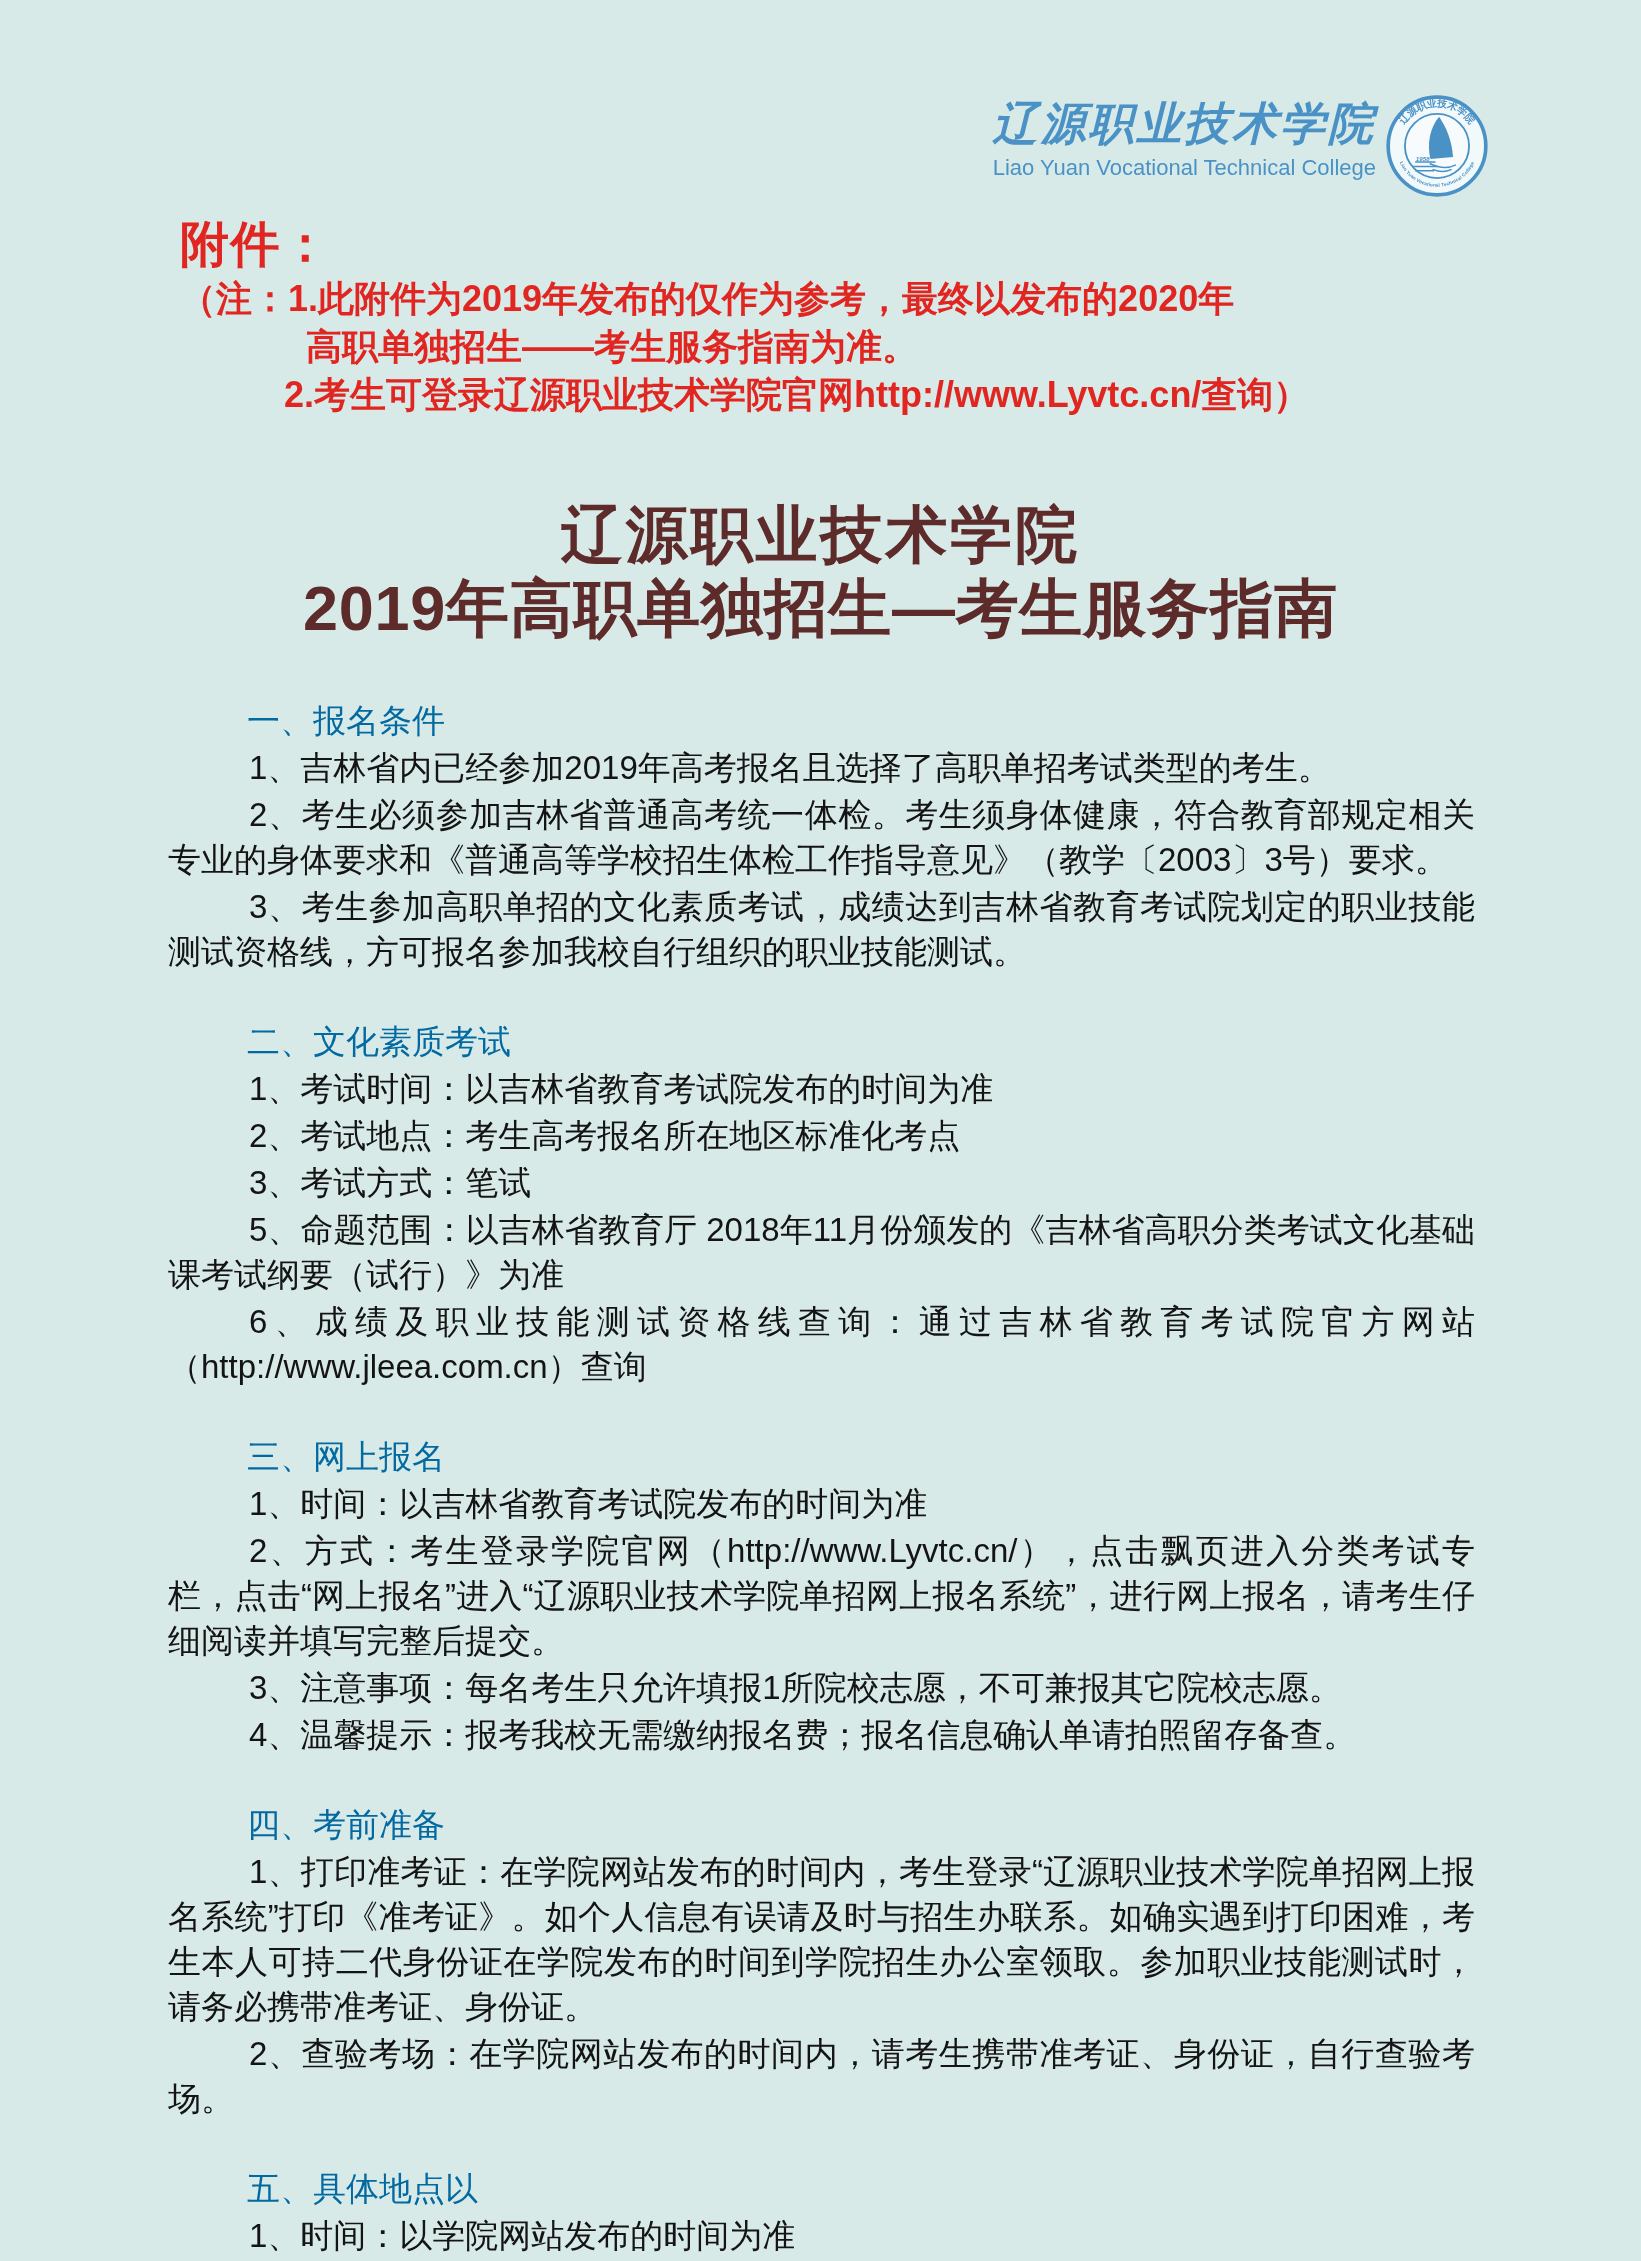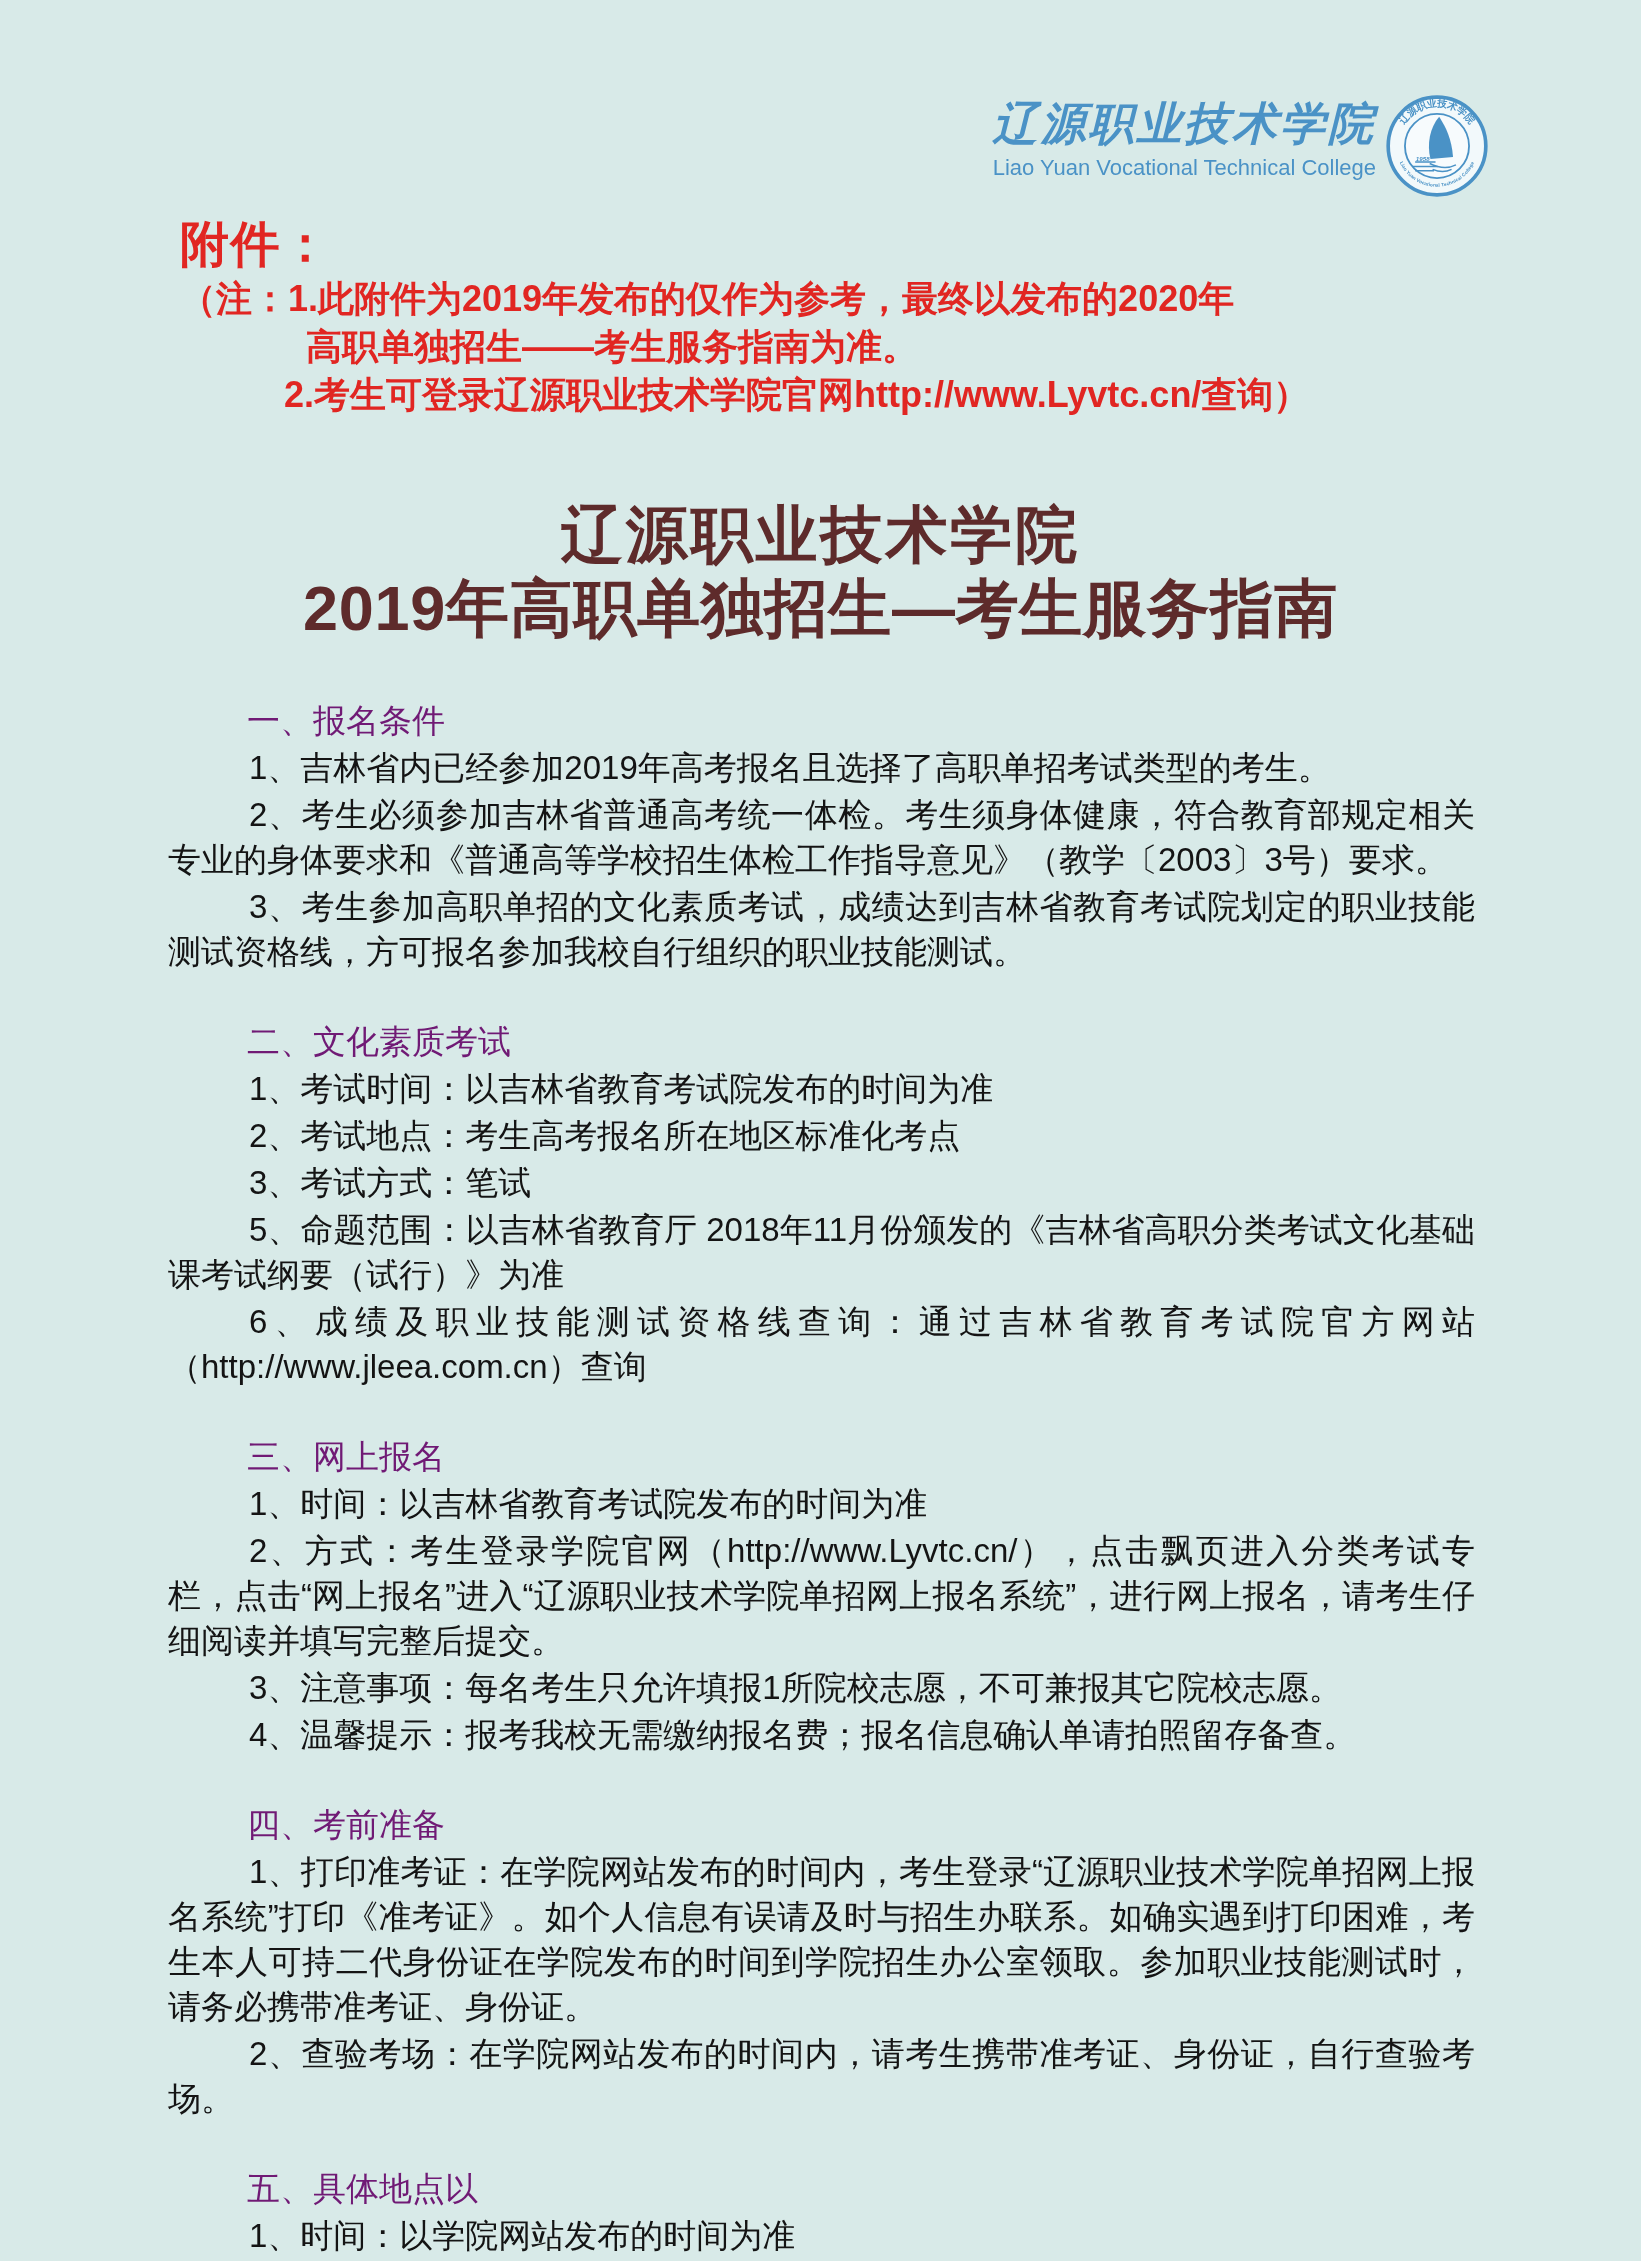--- a/index.html
+++ b/index.html
@@ -73,21 +73,21 @@
   
   .content {
     margin: 52px 164px 0 166px;
     font-size: 33px;
     line-height: 45px;
     text-align: justify;
   }
   .sec { margin-top: 45px; }
   .sec.first { margin-top: 0; }
   .sec-h {
-    color: #701a75;
+    color: #0369a1;
     margin: 0 0 0 81px;
     font-size: 33px;
     font-weight: normal;
     line-height: 45px;
   }
   .para { margin: 2px; text-indent: 81px; }
 </style>
 </head>
 <body>
 

